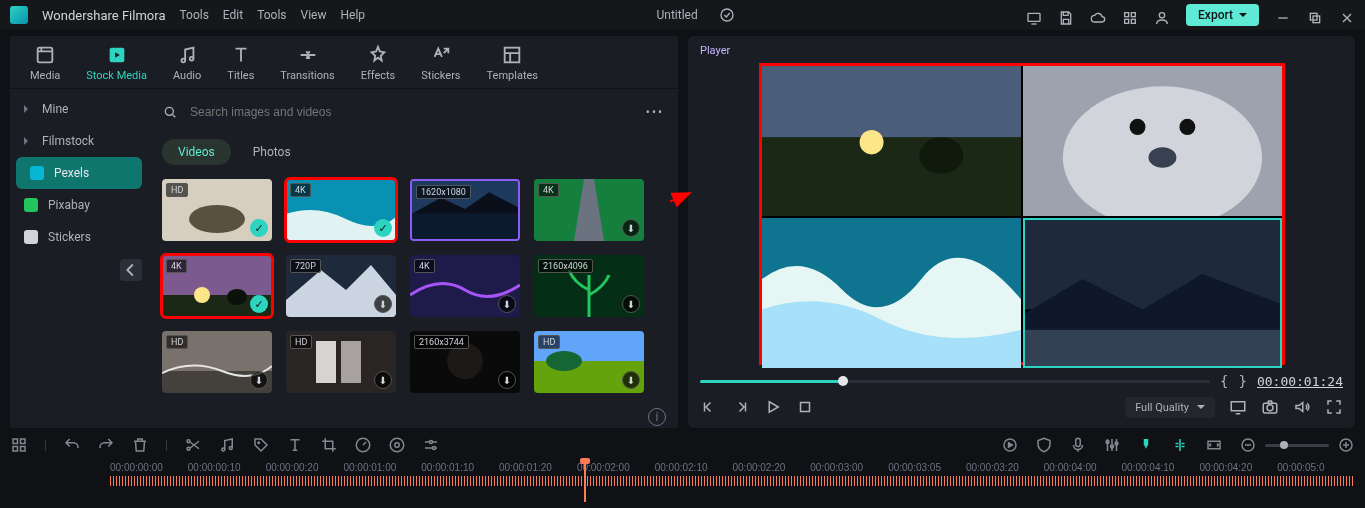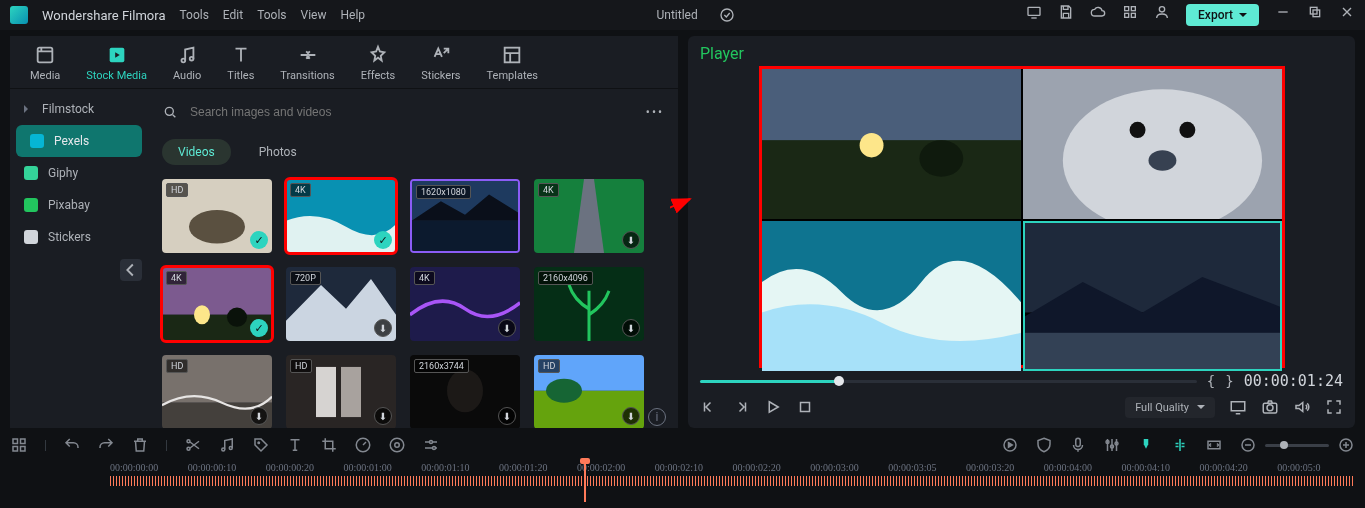--- a/index.html
+++ b/index.html
@@ -2,21 +2,21 @@
 <html><head>
 <meta charset="utf-8">
 <style>
 * { margin: 0; padding: 0; box-sizing: border-box; }
 body { background:#0f1114; color:#aeb2b8; font-family:-apple-system,Segoe UI,Roboto,sans-serif; font-size:12px; width:1365px; height:508px; overflow:hidden; }
 .titlebar { height:30px; display:flex; align-items:center; padding:0 10px; background:#15171b; gap:14px; }
 .tb-logo { width:18px; height:18px; background:linear-gradient(135deg,#2dd4bf,#0891b2); border-radius:3px; }
 .tb-name { font-size:13px; color:#d1d5db; }
 .tb-menu { color:#aeb2b8; font-size:12px; cursor:pointer; }
 .tb-center { flex:1; display:flex; justify-content:center; align-items:center; gap:21px; }
-.tb-right { display:flex; align-items:flex-start; gap:16px; }
+.tb-right { display:flex; align-items:flex-end; gap:16px; }
 .tb-icon { width:16px; height:16px; display:inline-flex; align-items:center; justify-content:center; color:#aeb2b8; }
 .export-btn { background:#5eead4; color:#0f1114; padding:4px 12px; border-radius:4px; font-size:12px; font-weight:500; display:flex; align-items:center; gap:6px; }
 .export-btn:after { content:''; border:4px solid transparent; border-top-color:#0f1114; margin-top:4px; }
 .win-icon { width:16px; height:16px; display:inline-flex; align-items:center; justify-content:center; }
 .main { display:flex; height:398px; gap:10px; padding:6px 10px 0 10px; }
 .left { width:668px; background:#1a1d23; border-radius:0; display:flex; flex-direction:column; }
 .tabs { display:flex; padding:8px 20px 6px 20px; gap:26px; border-bottom:1px solid #0f1114; }
 .tab { display:flex; flex-direction:column; align-items:center; gap:3px; color:#aeb2b8; cursor:pointer; font-size:11px; }
 .tab.active { color:#2dd4bf; }
 .tab .ticon { width:22px; height:22px; display:flex; align-items:center; justify-content:center; }
@@ -24,60 +24,60 @@
 .sidebar { width:138px; display:flex; flex-direction:column; padding:4px 0; background:#1a1d23; }
 .side-item { display:flex; align-items:center; gap:10px; padding:9px 14px; color:#aeb2b8; cursor:pointer; font-size:12px; }
 .side-item.active { background:#0f766e; border-radius:6px; margin:0 6px; color:#e5e7eb; }
 .side-item .sicon { width:14px; height:14px; display:inline-flex; align-items:center; justify-content:center; }
 .caret { width:0; height:0; border:4px solid transparent; border-left-color:#6b7280; }
 .nav-back { margin-top:auto; width:22px; height:22px; background:#2a2f38; border-radius:4px; display:flex; align-items:center; justify-content:center; align-self:flex-end; margin:6px; }
 .browser { flex:1; display:flex; flex-direction:column; padding:0 10px; overflow:hidden; }
 .search-row { padding:10px 4px; display:flex; align-items:center; gap:8px; }
 .search-row input { flex:1; background:transparent; border:none; color:#aeb2b8; font-size:12px; padding:6px 4px; outline:none; }
 .more { letter-spacing:2px; color:#aeb2b8; }
-.filter-row { display:flex; gap:12px; padding:4px;align-items:center; }
+.filter-row { display:flex; gap:6px; padding:4px;align-items:center; }
 .pill { padding:6px 16px; border-radius:14px; font-size:12px; color:#aeb2b8; }
 .pill.active { background:#2a3530; color:#5eead4; }
 .grid { flex:1; display:flex; flex-wrap:wrap; gap:14px; padding:10px 4px; overflow:hidden; align-content:flex-start; }
-.thumb { width:110px; height:74px; position:relative; border-radius:4px; overflow:hidden; cursor:pointer; }
+.thumb { width:110px; height:62px; position:relative; border-radius:4px; overflow:hidden; cursor:pointer; }
 .thumb .img { width:100%; height:100%; }
 .badge { position:absolute; top:4px; left:4px; background:rgba(0,0,0,0.6); border:1px solid #555; color:#d1d5db; font-size:9px; padding:1px 4px; border-radius:2px; }
 .check { position:absolute; bottom:4px; right:4px; width:18px; height:18px; background:#2dd4bf; border-radius:50%; display:flex; align-items:center; justify-content:center; color:#0f1114; font-size:11px; }
 .dl { position:absolute; bottom:4px; right:4px; width:18px; height:18px; background:rgba(0,0,0,0.7); border:1px solid #555; border-radius:50%; display:flex; align-items:center; justify-content:center; color:#d1d5db; font-size:10px; }
 .thumb.redbox { outline:3px solid #ff0000; outline-offset:-1px; }
 .thumb.selected { border:2px solid #8b5cf6; }
 .info-icon { position:absolute; right:2px; bottom:2px; width:18px; height:18px; display:flex; align-items:center; justify-content:center; color:#6b7280; border:1px solid #6b7280; border-radius:50%; }
 .right { flex:1; background:#1a1d23; border-radius:6px; padding:8px 12px 6px 12px; display:flex; flex-direction:column; }
-.plabel { font-size:16px; color:#22c55e; margin-bottom:0; }
+.plabel { font-size:11px; color:#c4b5fd; margin-bottom:0; }
 .preview { flex:1; display:flex; align-items:center; justify-content:center; position:relative; }
 .pvbox { width:520px; height:296px; outline:3px solid #ff0000; display:grid; grid-template-columns:1fr 1fr; grid-template-rows:1fr 1fr; gap:2px; background:#000; }
 .pvcell { width:100%; height:100%; position:relative; }
 .pvcell.sel { outline:2px solid #2dd4bf; outline-offset:-2px; }
 .arrow { position:absolute; left:-30px; top:76px; pointer-events:none; }
 .scrub { height:22px; display:flex; align-items:center; gap:10px; }
 .track { flex:1; height:3px; background:#2a2f38; position:relative; border-radius:2px; }
 .track .prog { position:absolute; left:0; top:0; height:100%; width:28%; background:#2dd4bf; border-radius:2px; }
 .track .dot { position:absolute; left:28%; top:50%; width:10px; height:10px; background:#e5e7eb; border-radius:50%; transform:translate(-50%,-50%); }
 .brace { font-family:monospace; color:#aeb2b8; font-size:14px; }
-.tc { font-family:monospace; font-size:15px; color:#d1d5db; }
+.tc { font-family:monospace; font-size:13px; color:#d1d5db;text-decoration:underline; }
 .pctrl { height:30px; display:flex; align-items:center; gap:14px; color:#aeb2b8;justify-content:flex-end; }
 .pctrl .gap { flex:1; }
 .pctrl .ico , .toolbar .ico { width:18px; height:18px; display:inline-flex; align-items:center; justify-content:center; cursor:pointer; }
 .qsel { display:flex; align-items:center; gap:8px; background:#23262c; padding:4px 10px; border-radius:4px; font-size:11px; }
 .qsel:after { content:''; border:4px solid transparent; border-top-color:#aeb2b8; margin-top:4px; }
 .timeline { height:80px; padding:4px 10px 0 10px; display:flex; flex-direction:column; }
 .toolbar { height:26px; display:flex; align-items:center; gap:16px; color:#838890; }
 .toolbar .gap { flex:1; }
 .toolbar .tealico { color:#2dd4bf; }
 .zoom { display:flex; align-items:center; gap:8px; }
 .ztrack { width:64px; height:3px; background:#3a3f47; position:relative; border-radius:2px; }
 .ztrack .zh { position:absolute; left:30%; top:50%; width:8px; height:8px; background:#aeb2b8; border-radius:50%; transform:translate(-50%,-50%); }
 .ruler { flex:1; position:relative; margin-top:4px; }
 .tlabels { position:absolute; left:100px; right:0; top:0; height:14px; display:flex; }
-.tlabels span { font-family:Liberation Serif, serif; font-size:10px; color:#6b7280; flex:1; }
+.tlabels span { font-family:Liberation Sans, sans-serif; font-size:10px; color:#6b7280; flex:1; }
 .ticks { position:absolute; left:100px; right:0; top:14px; height:10px; background:repeating-linear-gradient(90deg,#ff7a59 0,#ff7a59 1px,transparent 1px,transparent 3px); }
 .playhead { position:absolute; left:574px; top:0; width:2px; height:40px; background:#ff7a59; }
 .playhead:before { content:''; position:absolute; top:-4px; left:-4px; width:10px; height:6px; background:#ff7a59; border-radius:2px; }
 .tracktools { position:absolute; left:0; top:20px; display:flex; gap:18px; color:#838890; }
 svg { width:100%; height:100%; }
 </style>
 </head>
 <body>
 
 <div class="titlebar">
@@ -220,29 +220,29 @@
               <path d="M4 10h16M10 10v10"></path>
             </svg>
           </span>
           <span>Templates</span>
         </div>
       </div>
     <div class="content">
       <div class="sidebar" id="sidebar">
           <div class="side-item">
             <span class="caret"></span>
+            <span>Mine</span>
+          </div>
+          <div class="side-item">
+            <span class="caret"></span>
             <span>Filmstock</span>
           </div>
           <div class="side-item active">
             <span class="sicon" style="background:#06b6d4;border-radius:3px"></span>
             <span>Pexels</span>
-          </div>
-          <div class="side-item">
-            <span class="sicon" style="background:#34d399;border-radius:3px"></span>
-            <span>Giphy</span>
           </div>
           <div class="side-item">
             <span class="sicon" style="background:#22c55e;border-radius:3px"></span>
             <span>Pixabay</span>
           </div>
           <div class="side-item">
             <span class="sicon" style="background:#d1d5db;border-radius:3px"></span>
             <span>Stickers</span>
           </div>
           <div class="nav-back">

